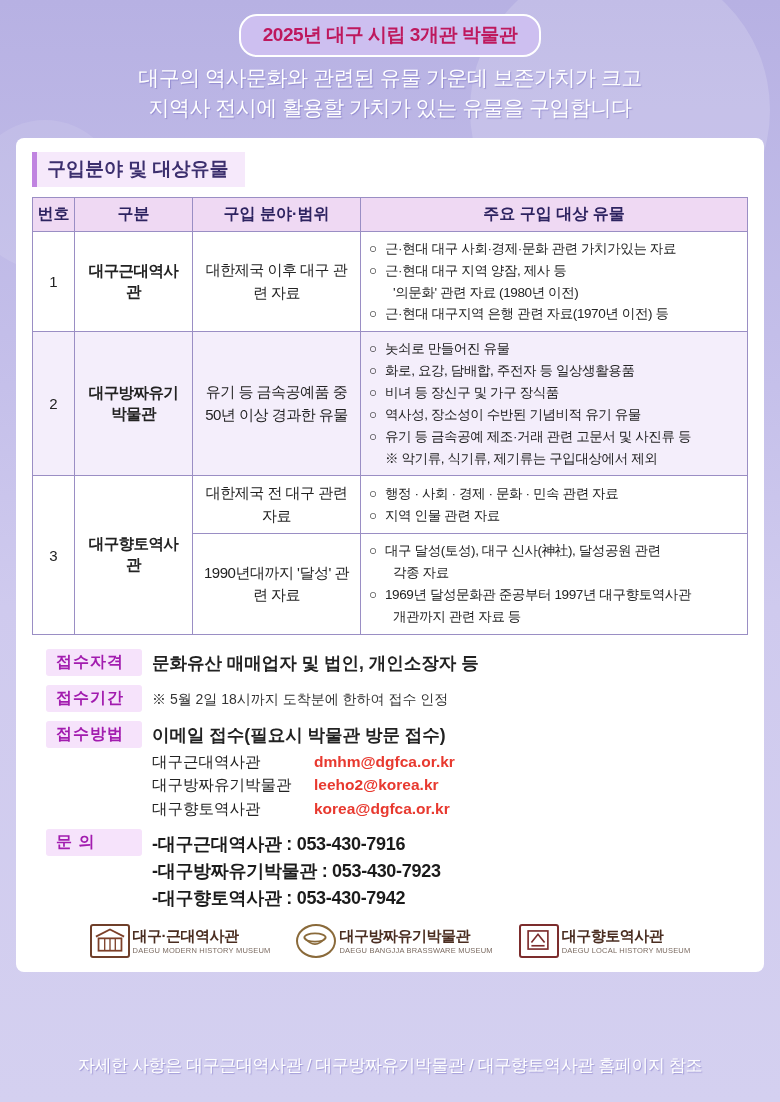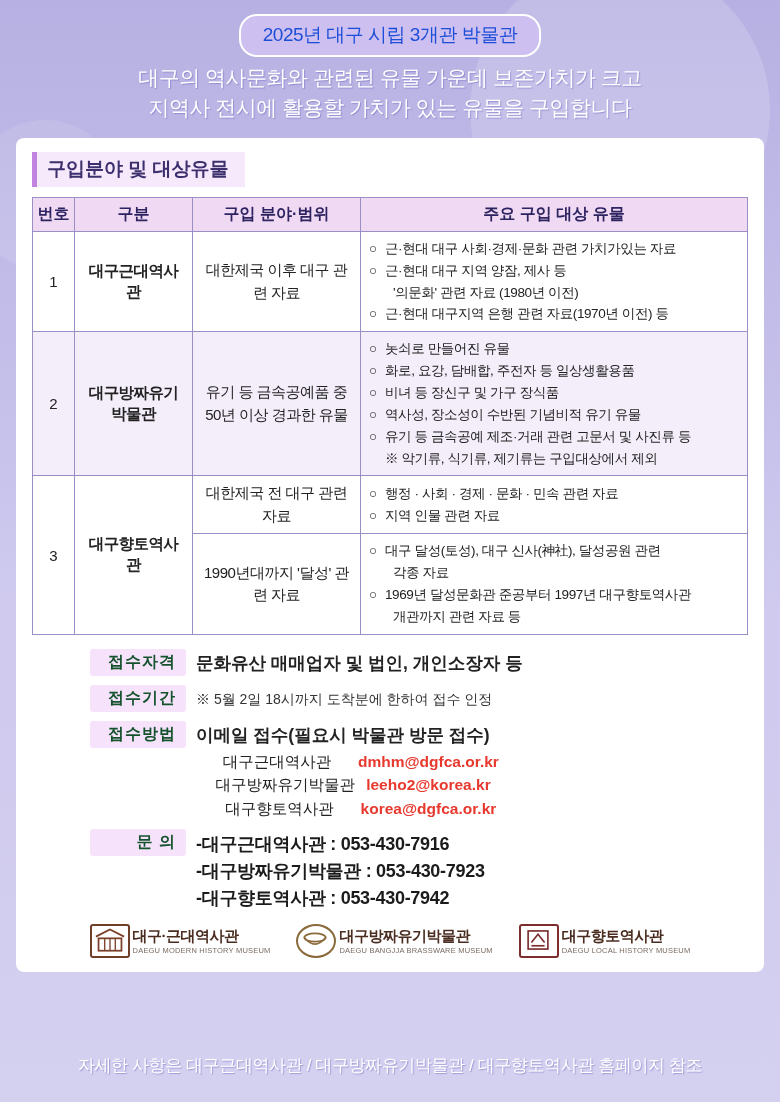--- a/index.html
+++ b/index.html
@@ -22,23 +22,23 @@
   }
   .c1 { width: 300px; height: 300px; right: 10px; top: -40px; }
   .c2 { width: 150px; height: 150px; left: -30px; top: 120px; background: rgba(255,255,255,0.10);}
 
   
   .header { position: relative; z-index: 3; text-align: center; padding-top: 14px; }
   .ribbon {
     display: inline-block;
     background: #cdbff0;
     border: 2px solid #ffffff;
-    color: #1d4ed8;
+    color: #be185d;
     font-size: 19px;
-    font-weight: normal;
+    font-weight: bold;
     padding: 6px 22px 7px;
     border-radius: 18px;
     letter-spacing: -0.5px;
   }
   .title-row {
     display: flex; align-items: center; justify-content: center;
     gap: 14px; margin-top: 6px;
   }
   .megaphone { width: 112px; height: 88px; position: relative; flex: none; }
   .main-title {
@@ -107,36 +107,35 @@
   .items ul { list-style: none; }
   .items li { padding-left: 16px; position: relative; }
   .items li .mk { position: absolute; left: 0; top: 0; }
   .items li.sub { padding-left: 24px; }
 
   
   .info { margin-top: 14px; padding-left: 14px; }
   .info-row { display: flex; align-items: flex-start; margin-bottom: 9px; }
   .tag {
     background: #f6e3fb;
-    color: #14532d;
+    color: #a21caf;
     font-weight: bold;
     font-size: 16px;
     padding: 3px 10px;
     border-radius: 3px;
     flex: none;
     width: 96px;
-    text-align: right;
+    text-align: left;
     letter-spacing: 1px;
     margin-right: 10px;
-    margin-left: 44px;
   }
   .info-body { font-size: 16.5px; color: #222; line-height: 1.45; padding-top: 2px; }
   .info-body .big { font-size: 17.5px; font-weight: bold; }
   .note { font-size: 14px; color: #333; margin-top: 2px; }
-  .mail-list { margin-top: 2px; font-size: 15.5px; text-align: center; }
+  .mail-list { margin-top: 2px; font-size: 15.5px; }
   .mail-list div { margin-top: 1px; }
   .mail-list .nm { display: inline-block; width: 162px; }
   .mail { color: #e8392f; font-weight: bold; }
   .tel-list { font-size: 18px; font-weight: bold; color: #1b1b1b; line-height: 1.5; letter-spacing: -0.3px;}
 
   
   .logos {
     margin-top: 12px;
     display: flex; align-items: center; justify-content: center;
     gap: 26px;

